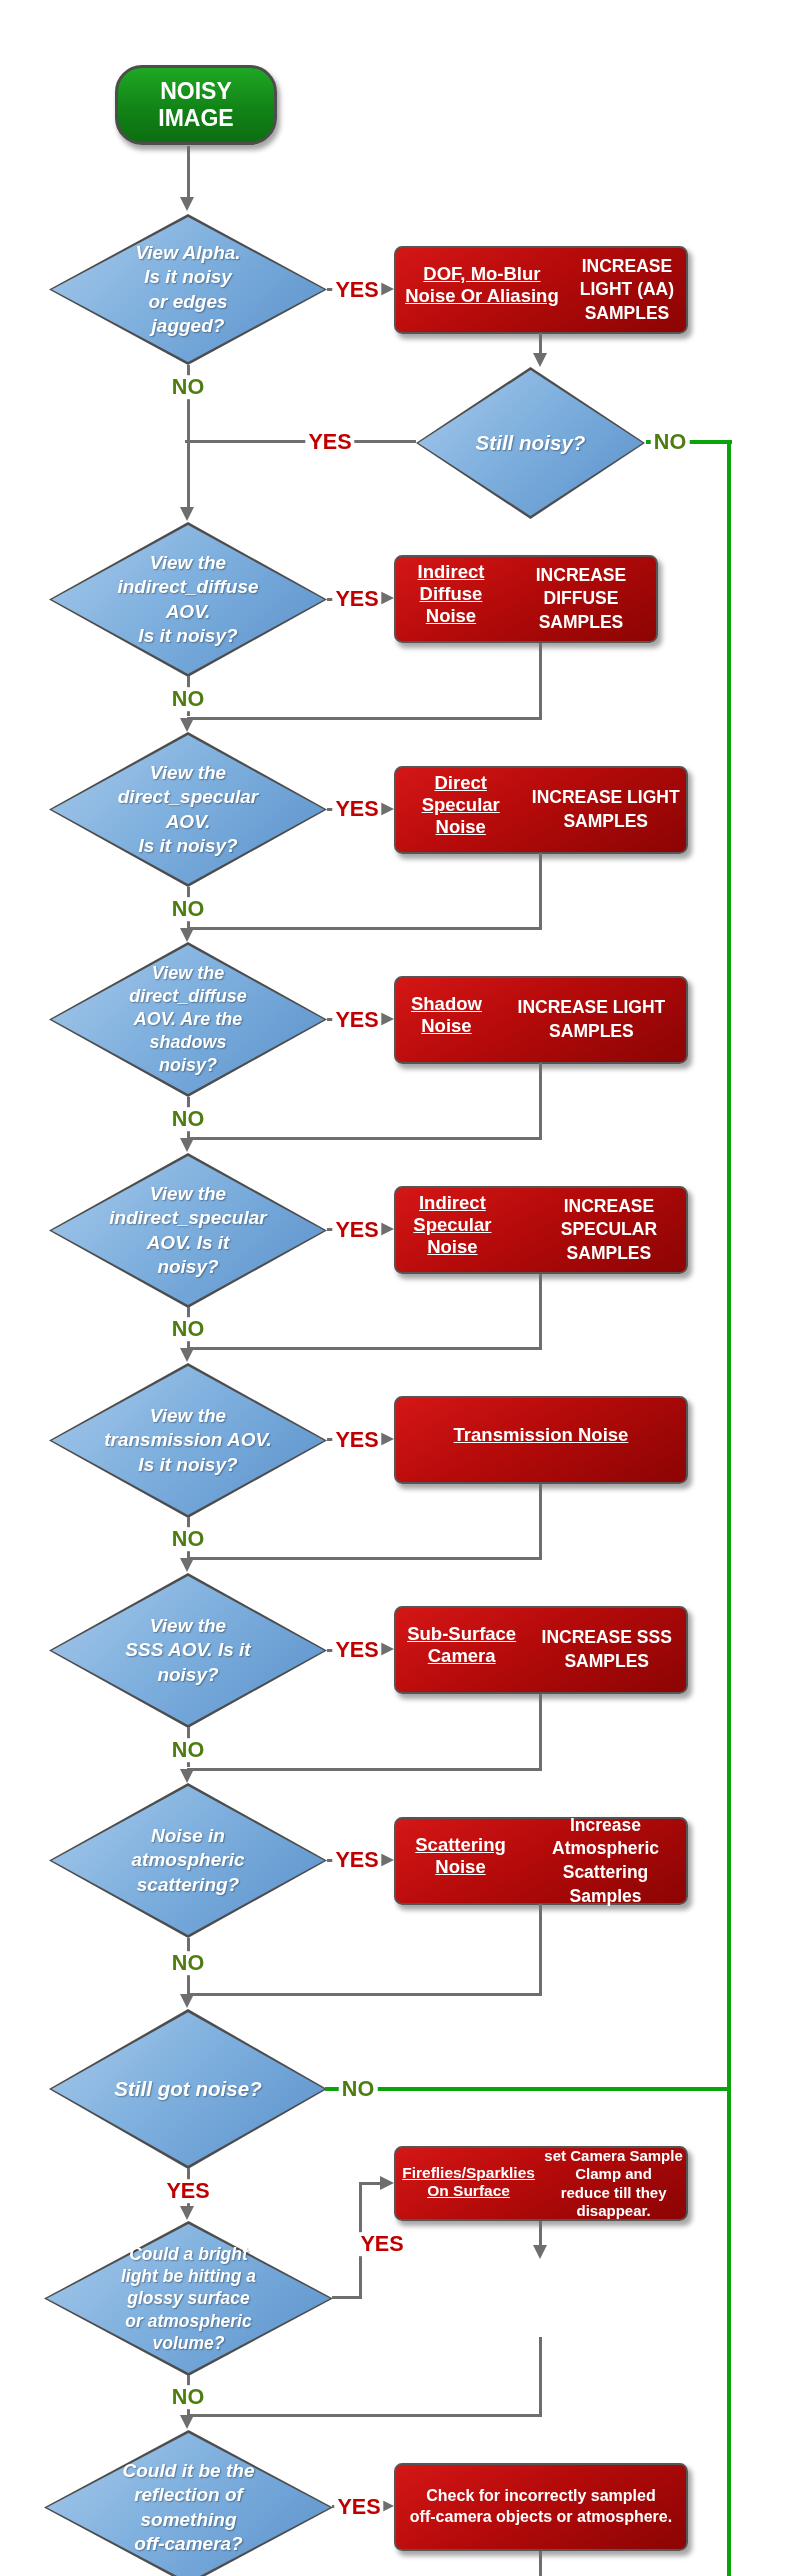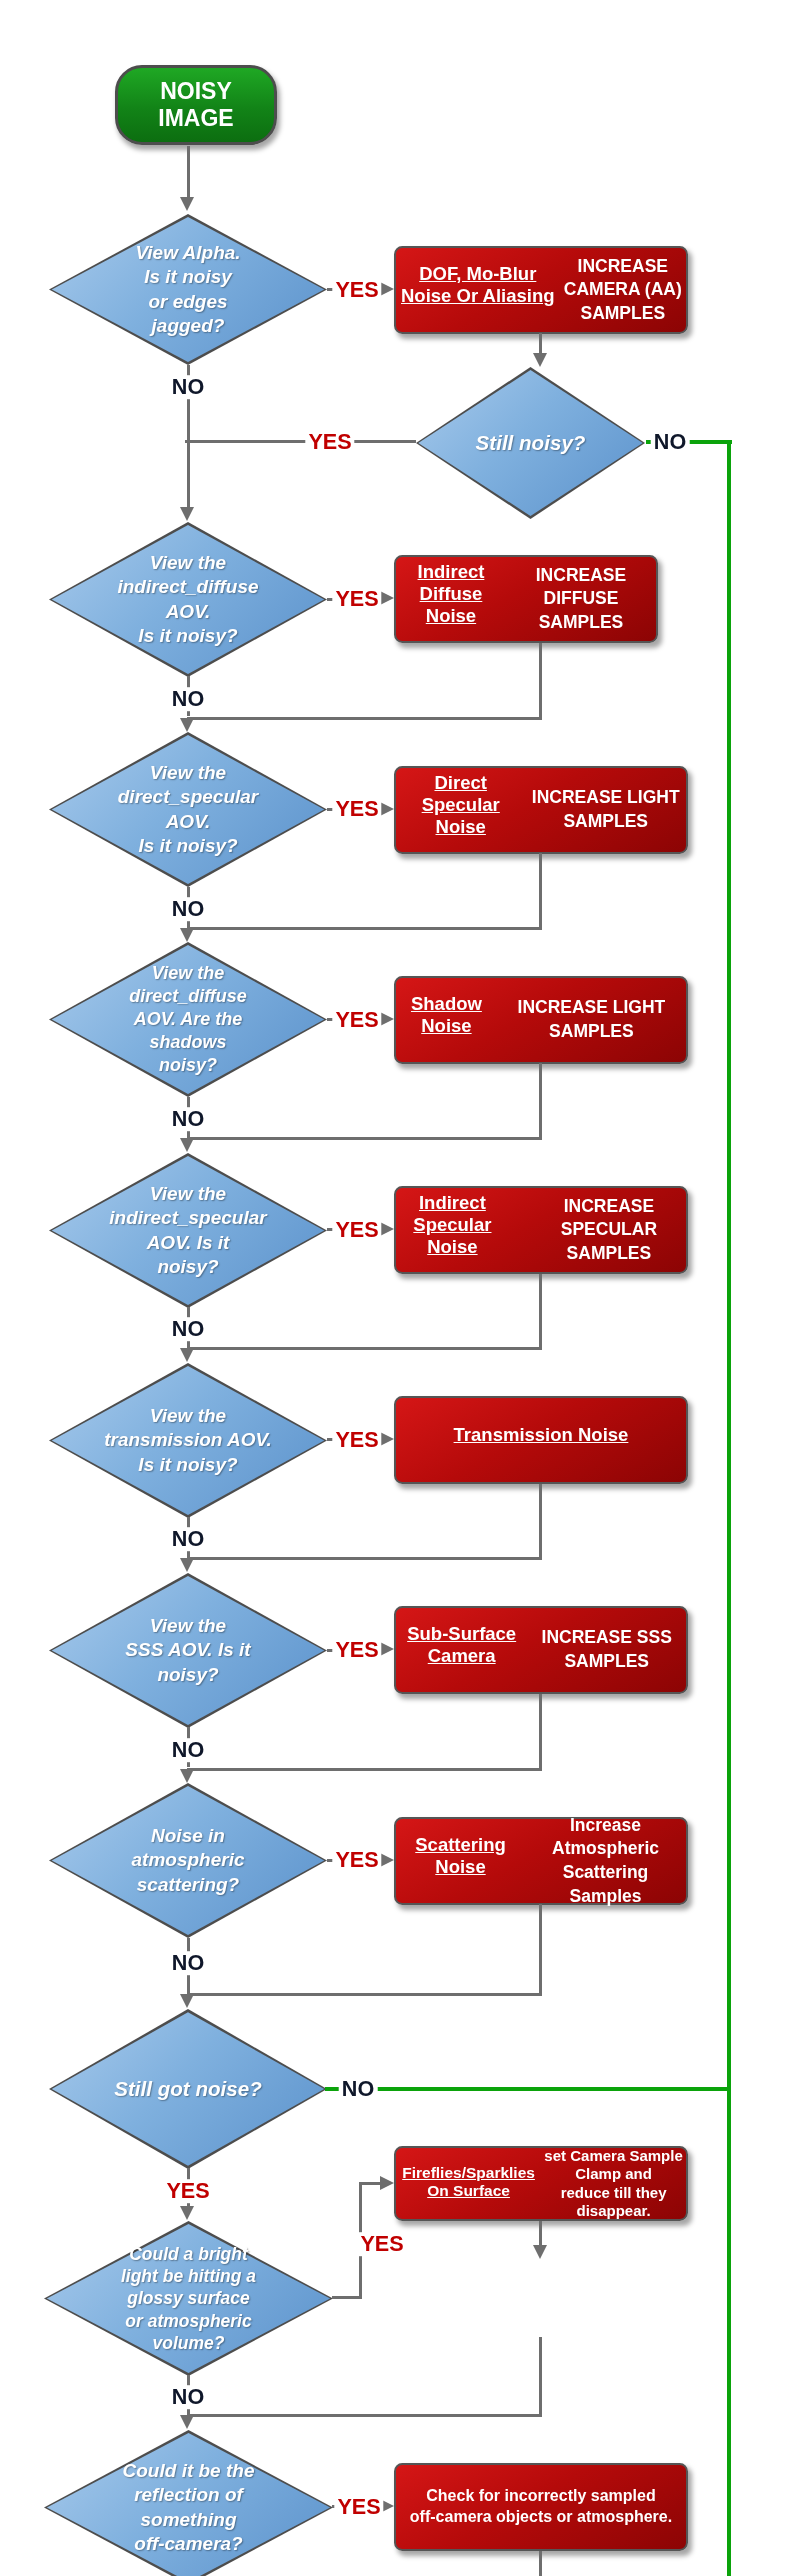--- a/index.html
+++ b/index.html
@@ -46,21 +46,21 @@
   .gseg{position:absolute;background:#0ba30b;}
   .gv{width:3.6px;} .gh{height:3.6px;}
   .arr{position:absolute;width:0;height:0;}
   .arr.down {border-left:7.7px solid transparent;border-right:7.7px solid transparent;border-top:14.4px solid #6e6e6e;}
   .arr.right{border-top:7.7px solid transparent;border-bottom:7.7px solid transparent;border-left:14.4px solid #6e6e6e;}
 
   
   .lbl{position:absolute;transform:translate(-50%,-50%);font-weight:bold;font-size:21.6px;
        line-height:1;background:#ffffff;padding:1px 3.1px;}
   .lbl.yes{color:#c00000;}
-  .lbl.no{color:#0f172a;}
+  .lbl.no{color:#4d7c0f;}
 </style>
 </head>
 <body>
 
 <div class="canvas">
 
   <div class="terminal" style="left:115px;top:65px;width:162px;height:80px;border-radius:27px;font-size:23px;">
     <span class="t-label">NOISY IMAGE</span>
   </div>
 
@@ -74,21 +74,21 @@
 Is it noisy
 or edges
 jagged?</div>
   </div>
   <div class="seg h" style="left:327px;top:288px;width:53px;"></div>
   <div class="arr right" style="left:380px;top:282px;"></div>
   <span class="lbl yes" style="left:357px;top:290px;">YES</span>
 
   <div class="action" style="left:394px;top:246px;width:294px;height:88px;">
     <div class="a-title">DOF, Mo-Blur Noise Or Aliasing</div>
-    <div class="a-body">INCREASE CAMERA (AA)
+    <div class="a-body">INCREASE LIGHT (AA)
 SAMPLES</div>
   </div>
 
   <div class="seg v" style="left:539px;top:333px;height:19.6px;"></div>
   <div class="arr down" style="left:533px;top:353px;"></div>
 
   <div class="diamond" style="left:416px;top:367px;width:229px;height:152px;">
     <div class="d-border"></div>
     <div class="d-fill"></div>
     <div class="d-text" style="font-size:20.6px;">Still noisy?</div>

